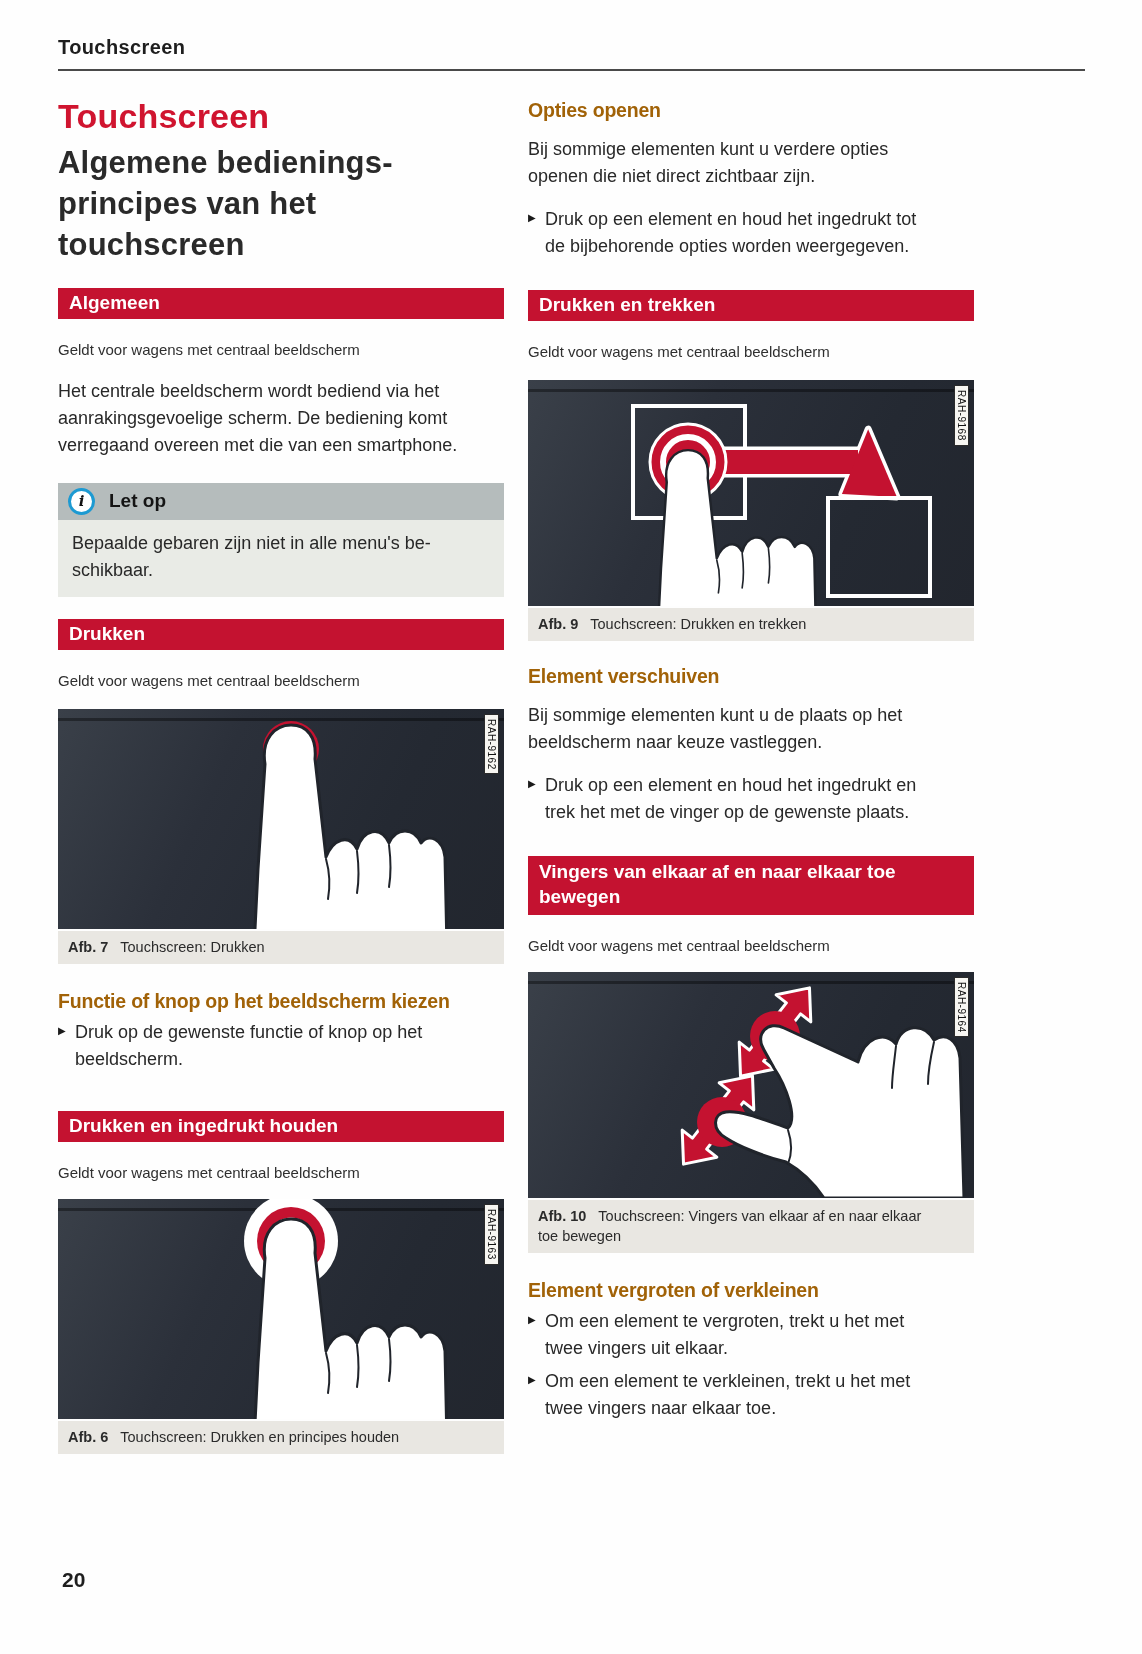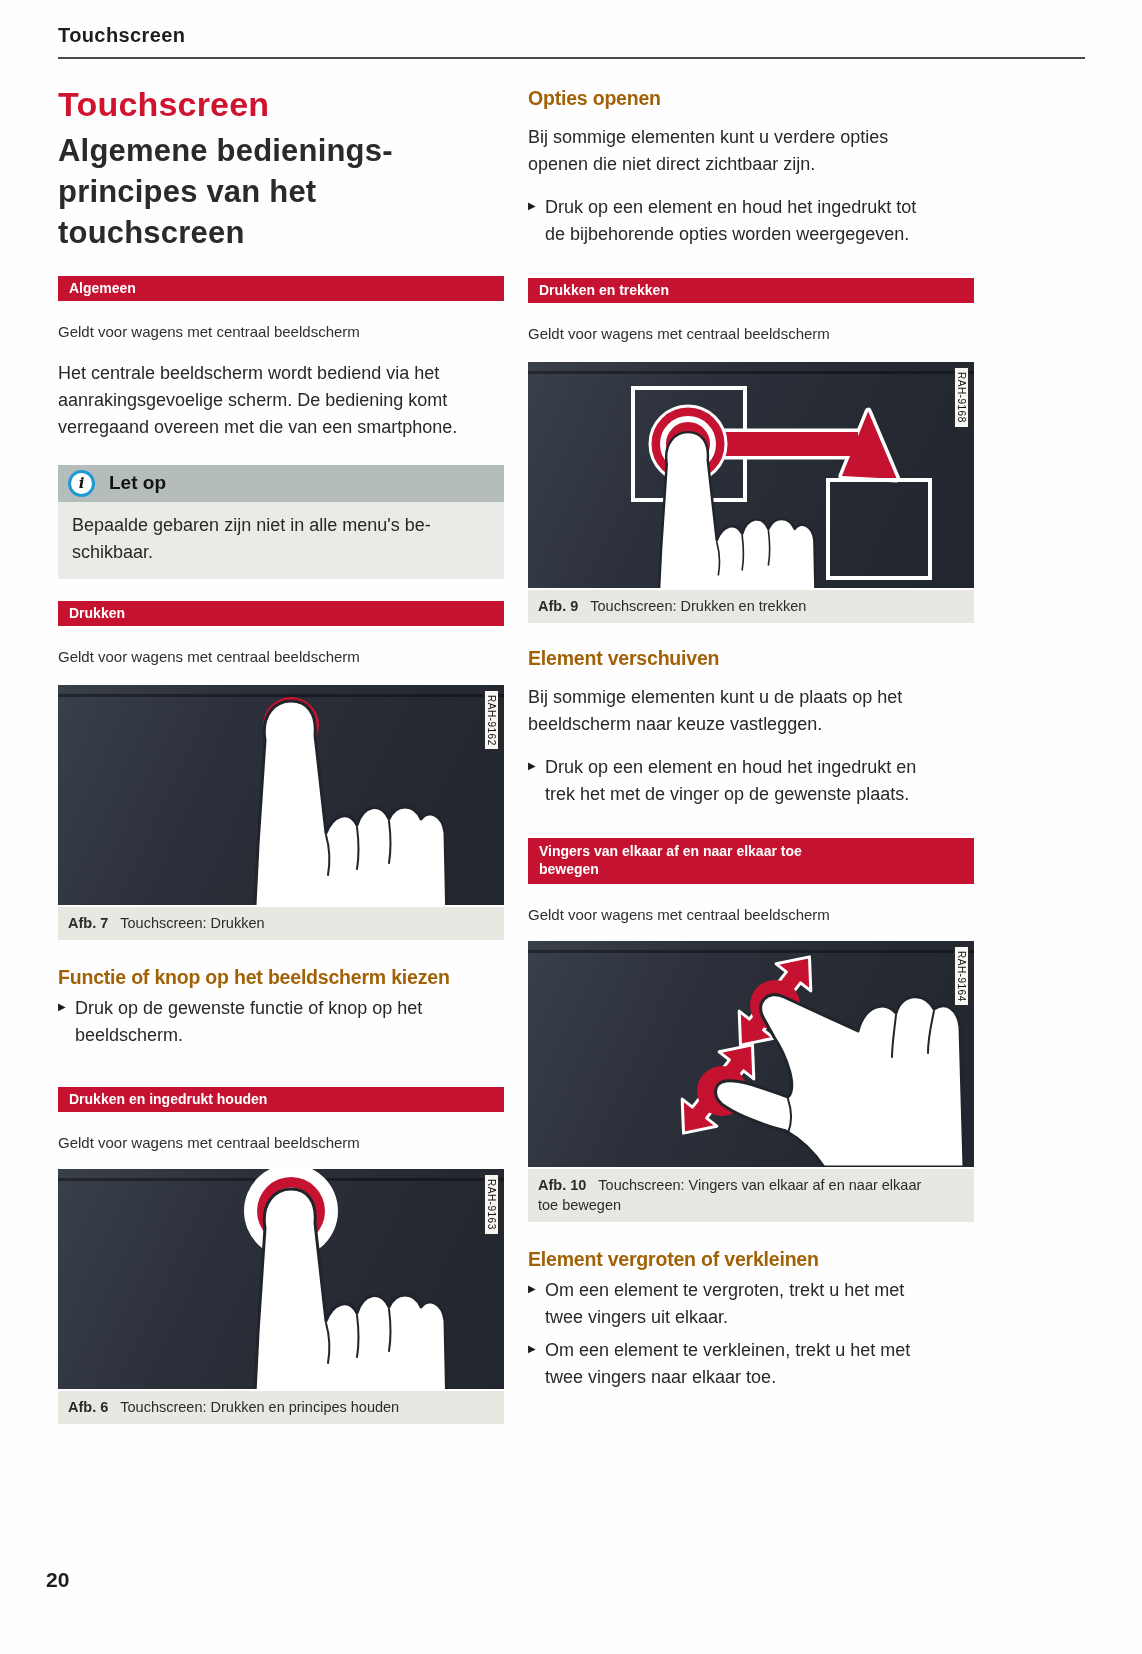--- a/index.html
+++ b/index.html
@@ -4,29 +4,29 @@
 <style>
   :root{
     --accent:#c41230; --title-red:#d0142f; --img-bg:#262b34; --caption-bg:#e9e7e2;
     --note-head:#b5bcbc; --note-body:#e9ebe6; --info-blue:#1d9ad2; --ink:#242424;
   }
   *{margin:0;padding:0;box-sizing:border-box;}
   html,body{background:#9a9a9a;}
   .page{
     position:relative;width:1142px;height:1654px;background:#fefefe;margin:0 auto;
     font-family:"Liberation Sans","DejaVu Sans",sans-serif;color:var(--ink);
-    padding:24px 0 0 58px;overflow:hidden;
+    padding:36px 0 0 58px;overflow:hidden;
   }
   .running-title{font-size:20px;font-weight:bold;color:#1e1e1e;letter-spacing:.4px;}
   .rule{width:1027px;height:2px;background:#4a4a4a;margin-top:10px;}
   .columns{display:flex;gap:24px;margin-top:18px;}
   .col{width:446px;}
   .chapter-title{color:var(--title-red);font-size:34px;font-weight:bold;margin-top:8px;letter-spacing:.2px;}
   .main-heading{font-size:31px;line-height:1.32;font-weight:bold;color:#2a2a2a;margin-top:7px;white-space:pre-line;letter-spacing:.2px;}
-  .banner{background:var(--accent);color:#fff;font-weight:bold;font-size:14px;padding:4px 11px 5px;margin-top:22px;}
+  .banner{background:var(--accent);color:#fff;font-weight:bold;font-size:19px;padding:4px 11px 5px;margin-top:22px;}
   .banner.two-line{white-space:pre-line;line-height:1.3;}
   .applies{font-size:15px;color:#2f2f2f;margin-top:22px;}
   .para{font-size:18px;line-height:1.5;margin-top:20px;white-space:pre-line;color:#282828;}
   .bullet{position:relative;padding-left:17px;font-size:18px;line-height:1.5;margin-top:6px;color:#282828;}
   .bullet::before{content:"\25B6";position:absolute;left:0;top:4px;font-size:10px;color:#1a1a1a;}
   .bullet .bullet-text{white-space:pre-line;text-align:center;}
   .section-heading{font-size:19.5px;font-weight:bold;color:#a16207;margin-top:26px;letter-spacing:-.2px;}
   
   .note{margin-top:24px;}
   .note-head{background:var(--note-head);display:flex;align-items:center;gap:14px;padding:5px 10px;}
@@ -40,21 +40,21 @@
     background:linear-gradient(115deg,#3a4049 0%,#2b303a 35%,#242932 70%,#22262e 100%);}
   .figure.tall{height:226px;}
   .figure::before{content:"";position:absolute;left:0;top:9px;width:100%;height:3px;background:rgba(0,0,0,.38);}
   .figure svg{display:block;width:100%;height:100%;position:relative;}
   .fig-tag{position:absolute;top:5px;right:5px;background:#f7f6f2;border:1px solid #2b2b2b;
     writing-mode:vertical-rl;text-orientation:mixed;font-size:10px;color:#111;
     padding:4px 1px;line-height:1.1;letter-spacing:.5px;}
   .caption{background:var(--caption-bg);padding:6px 10px 7px;font-size:14.5px;color:#2b2b2b;margin-top:2px;line-height:1.4;}
   .cap-label{font-weight:bold;margin-right:12px;}
   .cap-text{white-space:pre-line;}
-  .page-number{position:absolute;left:46px;bottom:62px;font-size:21px;font-weight:bold;color:#1e1e1e;}
+  .page-number{position:absolute;left:62px;bottom:62px;font-size:21px;font-weight:bold;color:#1e1e1e;}
 </style>
 </head>
 <body>
 
 <div class="page">
 
   <div class="running-title">Touchscreen</div>
   <div class="rule"></div>
 
   <div class="columns">

